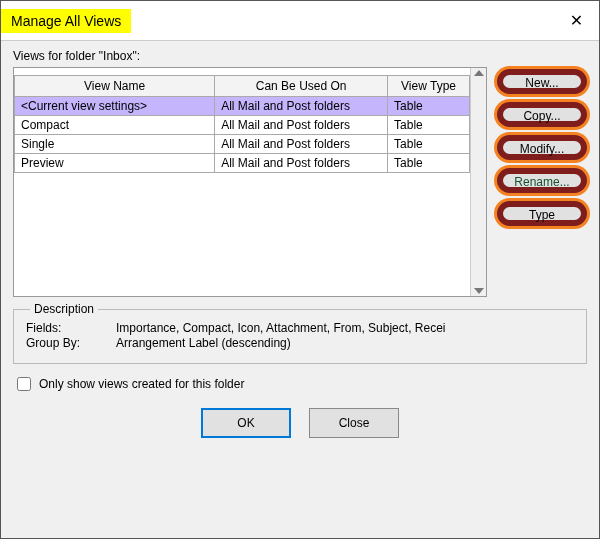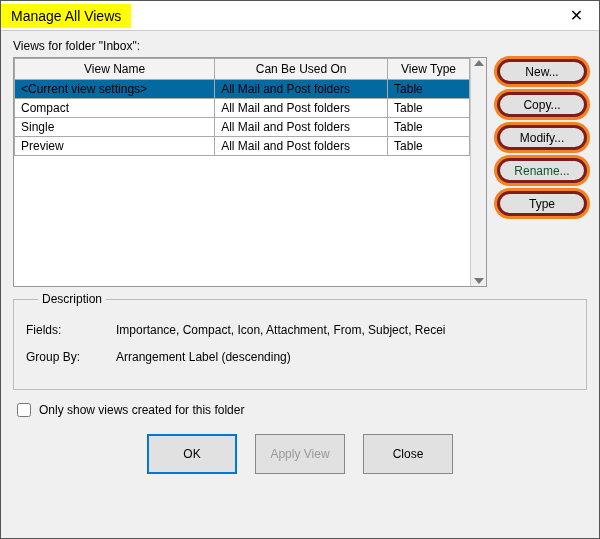--- a/index.html
+++ b/index.html
@@ -1,45 +1,45 @@
 <!DOCTYPE html>
 <html><head>
 <meta charset="utf-8">
 <style>
   * { box-sizing: border-box; font-family: "Segoe UI", Tahoma, sans-serif; font-size: 12px; }
   body { margin: 0; background: #fff; width: 600px; height: 539px; overflow: hidden; }
   .dialog { width: 600px; height: 539px; border: 1px solid #555; background: #f0f0f0; display: flex; flex-direction: column; }
-  .titlebar { height: 30px; background: #fff; display: flex; align-items: center; border-bottom: 1px solid #ccc; }
+  .titlebar { height: 40px; background: #fff; display: flex; align-items: center; border-bottom: 1px solid #ccc; }
   .titlebar .title { padding: 4px 10px; background: #ffff00; font-size: 14px; }
   .titlebar .close { margin-left: auto; width: 45px; height: 30px; display: flex; align-items: center; justify-content: center; font-size: 16px; cursor: pointer; }
   .content { flex: 1; padding: 8px 12px 0 12px; display: flex; flex-direction: column; }
   .folder-label { margin-bottom: 4px; }
   .upper { display: flex; gap: 10px; }
   .table-wrap { flex: 1; border: 1px solid #999; background: #fff; height: 230px; display: flex; }
   .table-scroll { flex: 1; overflow: hidden; }
-  table { border-collapse: collapse; width: 100%; }
+  table { border-collapse: collapse; width: 100%; margin-top: 7px; }
   th { background: #f3f3f3; border: 1px solid #aaa; padding: 3px 6px; font-weight: normal; text-align: center; font-size: 12px; }
   td { border: 1px solid #aaa; padding: 2px 6px; font-size: 12px; }
-  tr.selected td { background: #0369a1; }
+  tr.selected td { background: #c4b5fd; }
   .vscroll { width: 16px; background: #f0f0f0; border-left: 1px solid #ccc; position: relative; }
   .vscroll::after { content: ""; position: absolute; bottom: 2px; left: 3px; width: 0; height: 0; border-left: 5px solid transparent; border-right: 5px solid transparent; border-top: 6px solid #777; }
   .vscroll::before { content: ""; position: absolute; top: 2px; left: 3px; width: 0; height: 0; border-left: 5px solid transparent; border-right: 5px solid transparent; border-bottom: 6px solid #777; }
   .side-buttons { width: 90px; display: flex; flex-direction: column; gap: 8px; padding-top: 2px; }
-  .side-buttons button { height: 25px; border: 3px solid #7f1d1d; background: #e1e1e1; border-radius: 1px; cursor: pointer; position: relative; }
+  .side-buttons button { height: 25px; border: 6px solid #7f1d1d; background: #e1e1e1; border-radius: 1px; cursor: pointer; position: relative; }
   .side-buttons button.disabled { color: #14532d; cursor: default; }
   .side-buttons button.hl { box-shadow: 0 0 0 3px #f58220; border-radius: 14px; }
   .group { margin-top: 12px; border: 1px solid #bbb; padding: 10px 12px 12px 12px; position: relative; }
-  .group-title { position: absolute; top: -8px; left: 24px; background: #f0f0f0; padding: 0 4px; }
-  .desc-row { display: flex; margin: 13px 0; }
+  .group-title { position: absolute; top: -8px; left: 16px; background: #f0f0f0; padding: 0 4px; }
+  .desc-row { display: flex; margin: 1px 0; }
   .desc-row .lbl { width: 90px; }
   .desc-row .val { flex: 1; white-space: nowrap; overflow: hidden; }
   .checkbox-row { display: flex; align-items: center; margin: 10px 0 14px 0; gap: 5px; }
   .checkbox-row input { width: 14px; height: 14px; }
   .footer { display: flex; justify-content: center; gap: 18px; padding-bottom: 12px; }
-  .footer button { width: 90px; height: 40px; border: 1px solid #888; background: #e1e1e1; cursor: pointer; text-align: center; }
+  .footer button { width: 90px; height: 30px; border: 1px solid #888; background: #e1e1e1; cursor: pointer; text-align: center; }
   .footer button.primary { border: 2px solid #0078d7; background: #e1e1e1; }
   .footer button.disabled { color: #999; cursor: default; }
 </style>
 </head>
 <body>
 
 <div class="dialog">
   <div class="titlebar">
     <span class="title">Manage All Views</span>
     <div class="close">✕</div>
@@ -104,17 +104,16 @@
       </div>
     </div>
 
     <label class="checkbox-row">
       <input type="checkbox" style="">
       <span>Only show views created for this folder</span>
     </label>
 
     <div class="footer">
       <button class="primary">OK</button>
-      <button class="disabled">Apply View</button>
       <button>Close</button>
     </div>
   </div>
 </div>
 
 </body></html>

